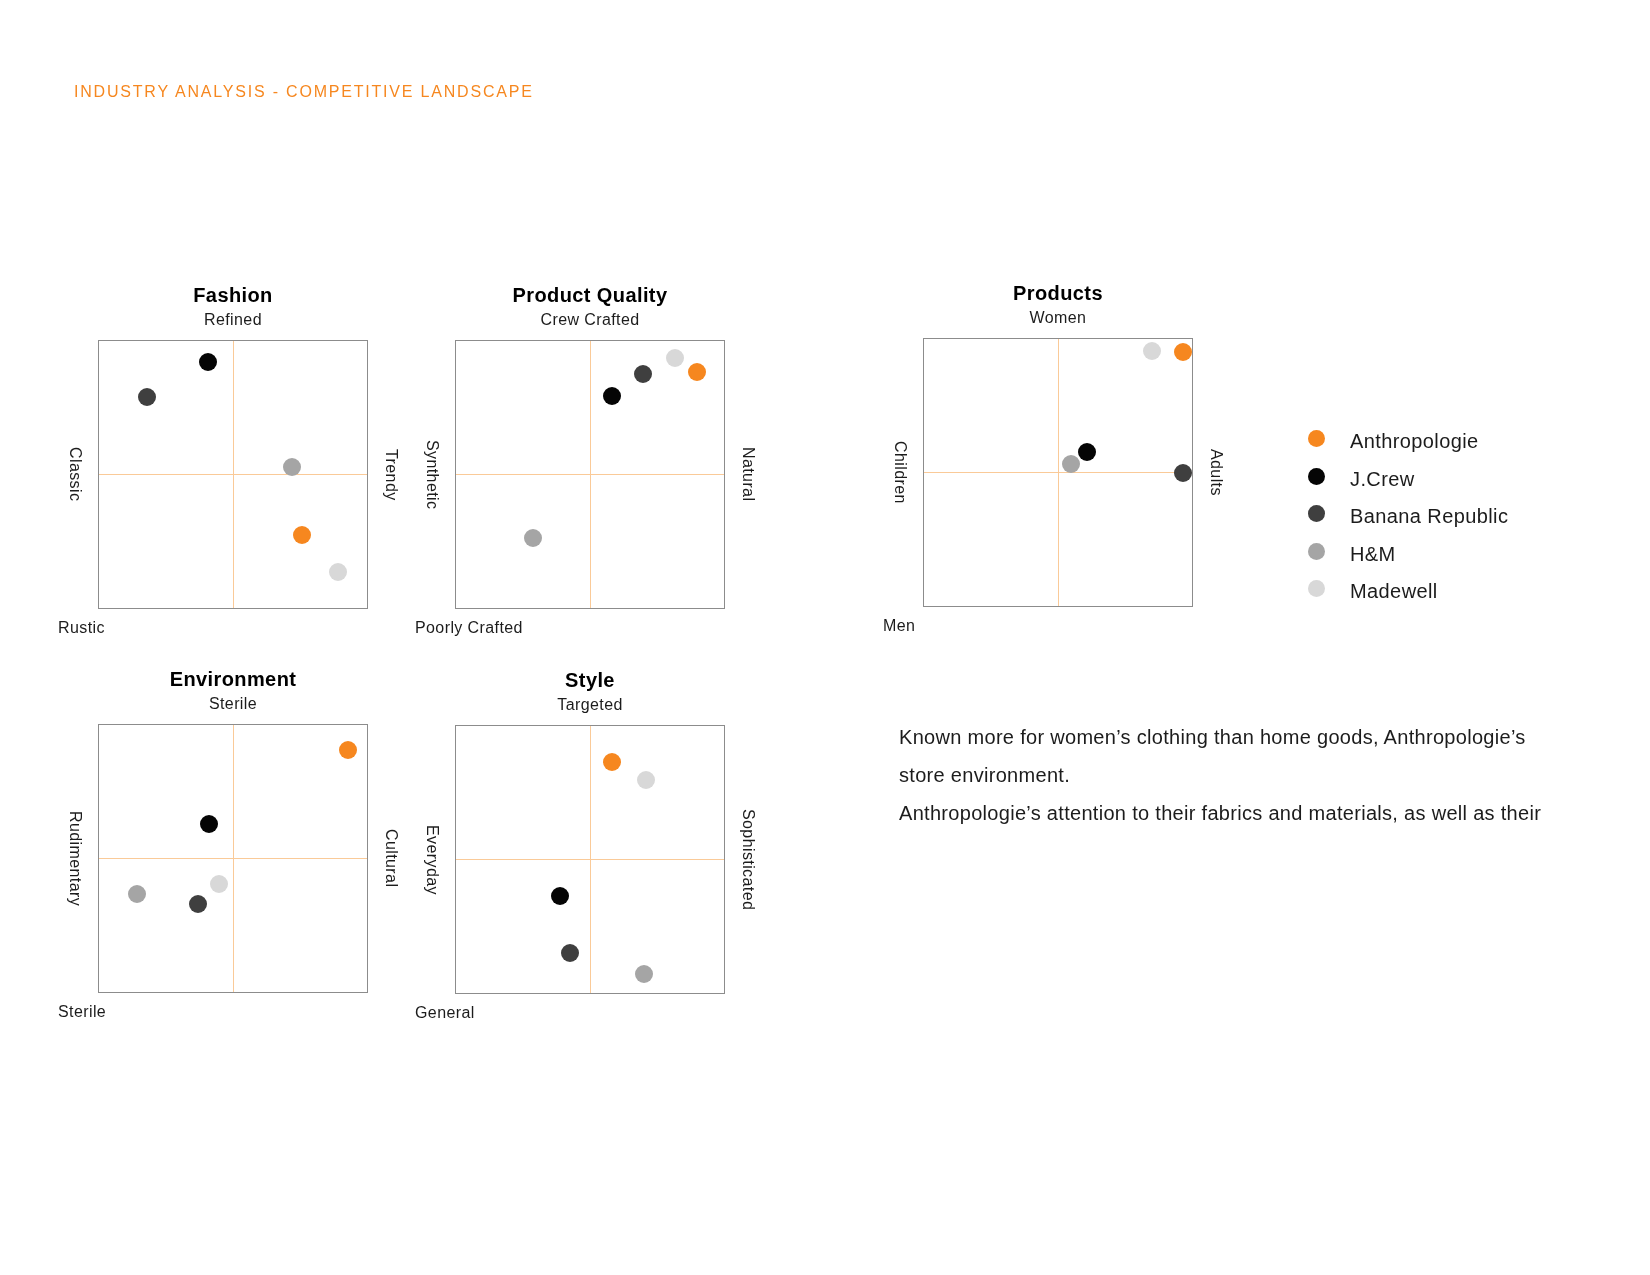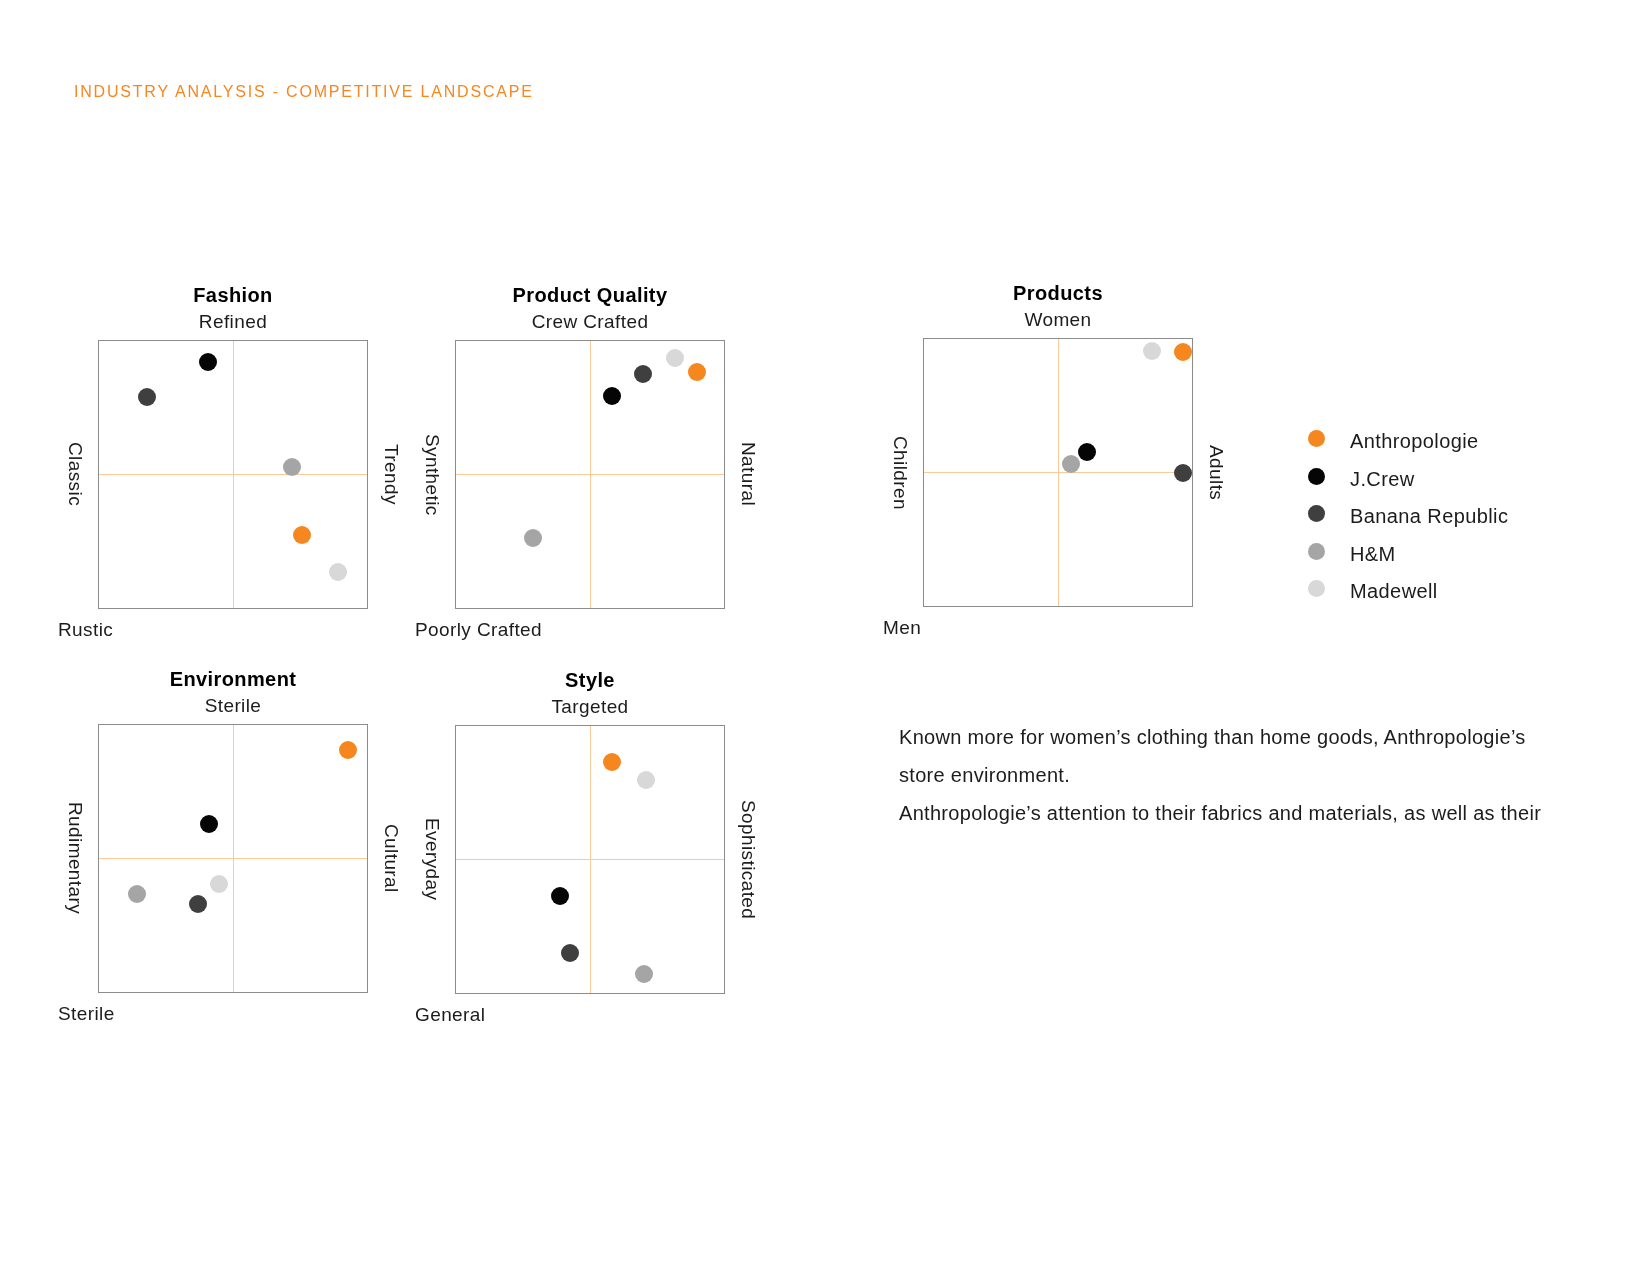--- a/index.html
+++ b/index.html
@@ -23,21 +23,21 @@
     position:absolute;left:0;top:0;width:270px;height:269px;
     border:1px solid var(--border);box-sizing:border-box;background:#fff;
   }
   .vline{position:absolute;left:134px;top:0;width:1px;height:267px;background:var(--cross);}
   .hline{position:absolute;left:0;top:133px;width:268px;height:1px;background:var(--cross);}
   .dot{position:absolute;width:18px;height:18px;border-radius:50%;}
   .c-title{
     position:absolute;top:-56px;left:-40px;width:350px;text-align:center;margin:0;
     font-size:20px;font-weight:bold;color:#000;letter-spacing:.4px;white-space:nowrap;
   }
-  .alabel{color:var(--ink);font-size:19px;letter-spacing:.4px;}
+  .alabel{color:var(--ink);font-size:16px;letter-spacing:.4px;}
   .alabel.top{position:absolute;top:-29px;left:-40px;width:350px;text-align:center;white-space:nowrap;}
   .alabel.bottom{position:absolute;top:279px;left:-40px;width:350px;white-space:nowrap;}
   .alabel.left,.alabel.right{
     position:absolute;top:0;height:269px;width:28px;
     writing-mode:vertical-rl;display:flex;align-items:center;justify-content:center;
     white-space:nowrap;
   }
   .alabel.left{left:-37px;}
   .alabel.right{left:279px;}
   

